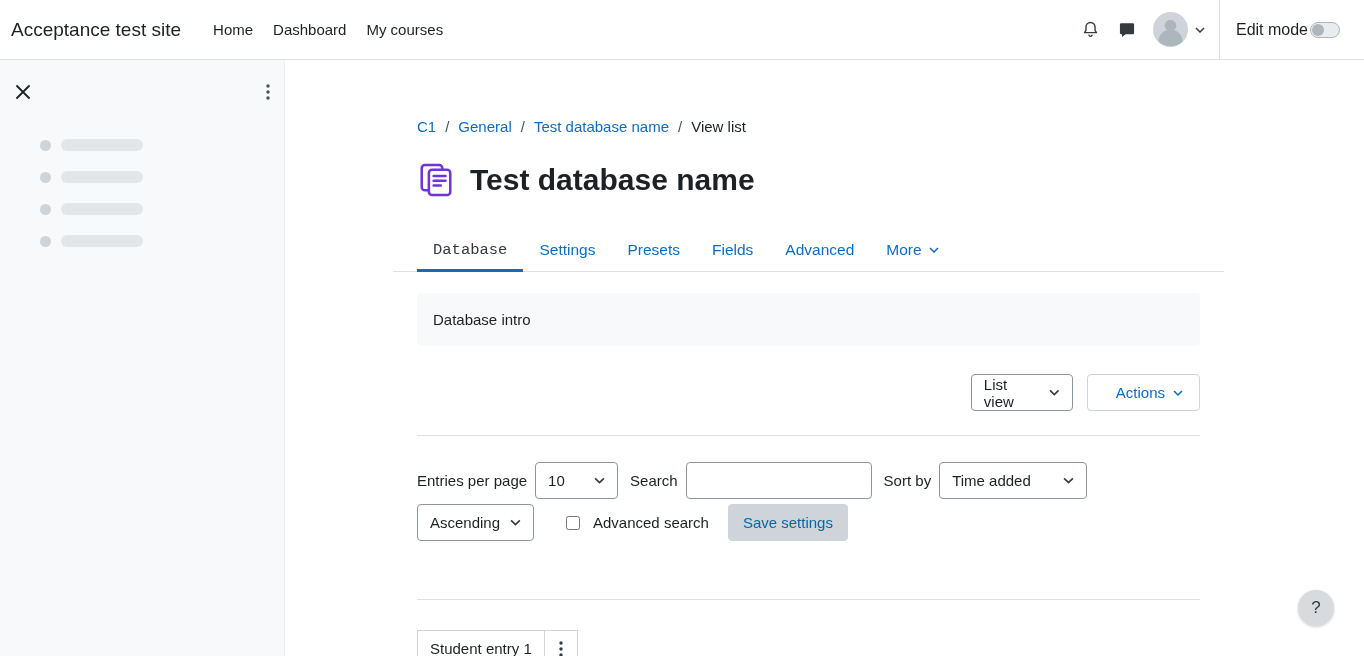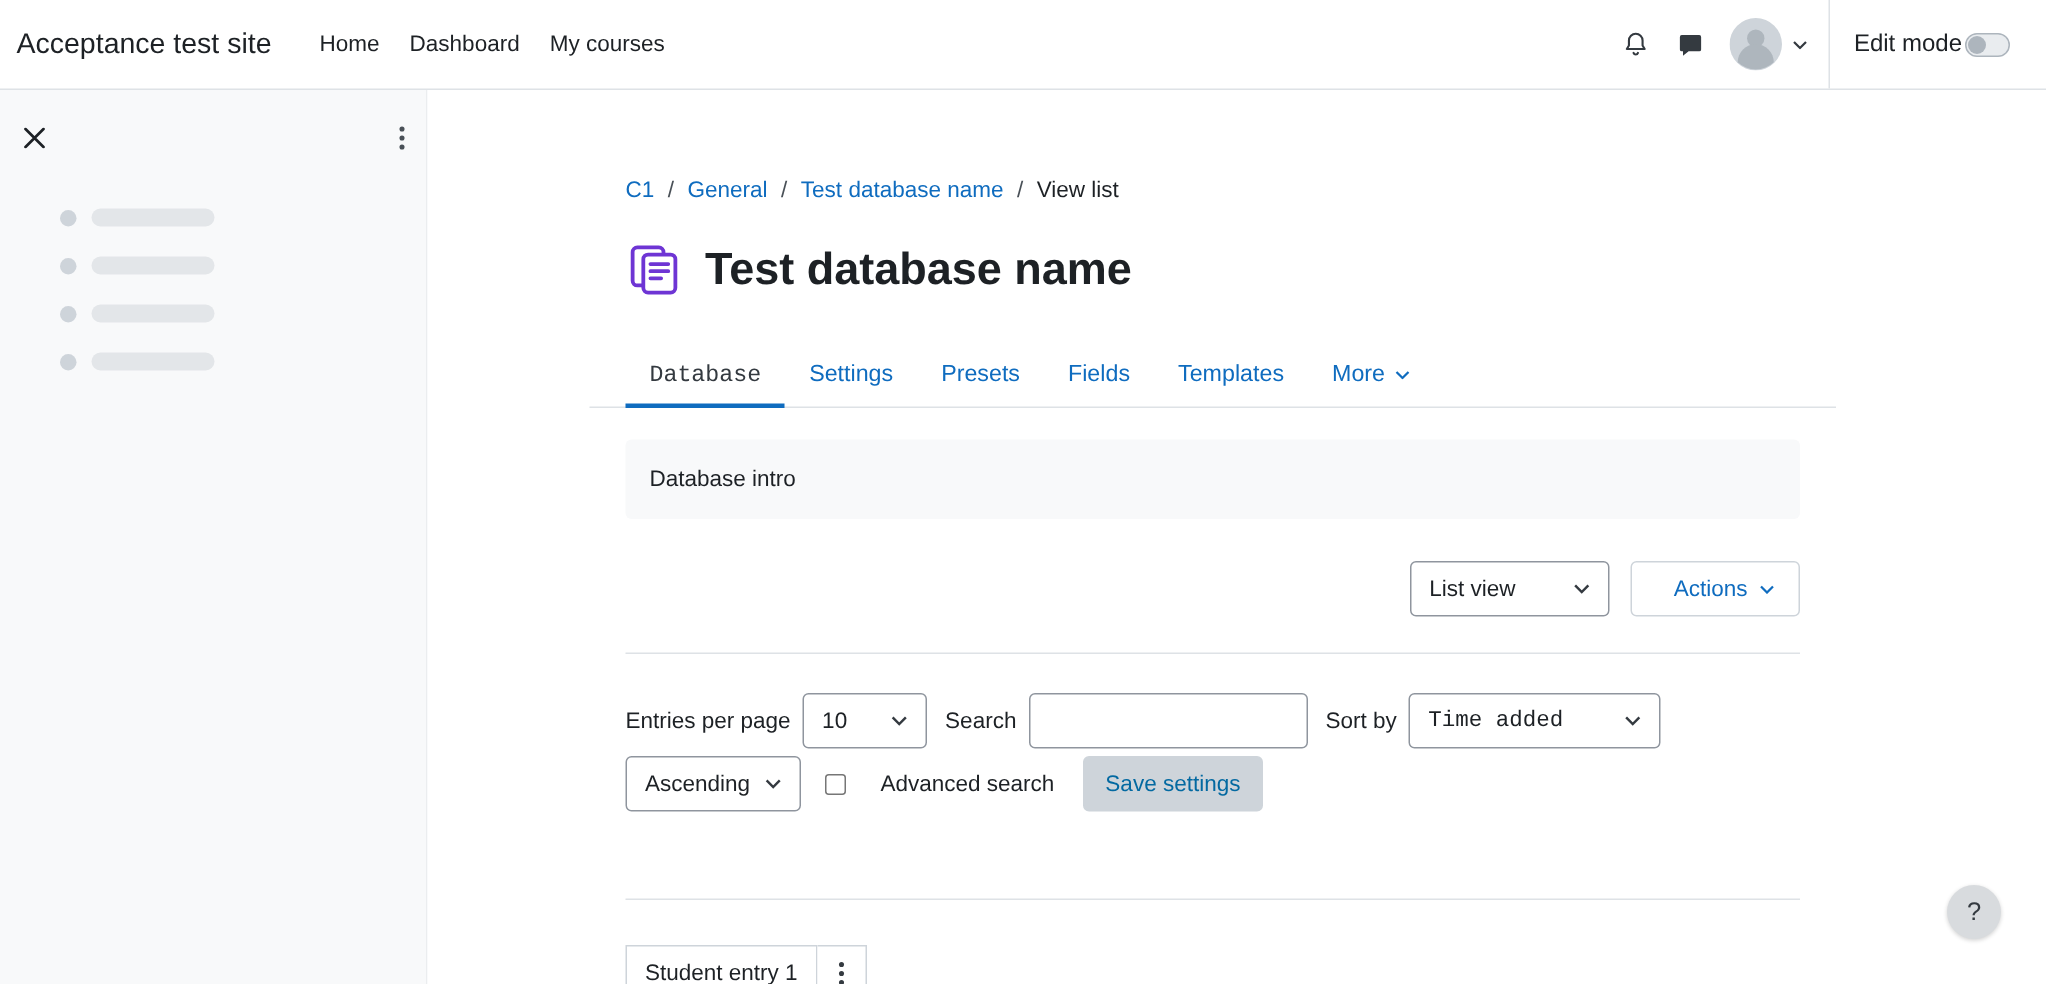--- a/index.html
+++ b/index.html
@@ -45,38 +45,38 @@
 
   .tabs { display:flex; margin:34px -24px 0; padding:0 24px; border-bottom:1px solid #dee2e6; }
   .tab { position:relative; padding:8px 16px 12px; font-size:15.5px; color:#0f6cbf; display:flex; align-items:center; gap:7px; cursor:pointer; background:none; border:0; }
   .tab.active { color:#343a40;font-family:Liberation Mono, monospace; }
   .tab.active::after { content:""; position:absolute; left:0; right:0; bottom:-1px; height:3px; background:#0f6cbf; }
 
   .intro-box { margin-top:21px; background:#f8f9fa; border-radius:4px; padding:18px 16px; font-size:15px; color:#1d2125; }
 
   .view-controls { margin-top:28px; display:flex; justify-content:flex-end; align-items:center; gap:14px; }
   .select { display:inline-flex; align-items:center; justify-content:space-between; gap:10px; height:37px; border:1px solid #8f959e; border-radius:4px; background:#fff; padding:0 12px; font-size:15px; color:#1d2125; cursor:pointer; }
-  .sel-view { width:133px; }
+  .sel-view { width:102px; }
   .sel-perpage { width:83px; }
-  .sel-sort { width:168px;font-family:Liberation Mono, monospace; }
+  .sel-sort { width:148px; }
   .sel-order { width:117px; }
   .btn { display:inline-flex; align-items:center; gap:8px; height:37px; border-radius:4px; font-size:15px; padding:0 16px; cursor:pointer; border:1px solid transparent; background:#fff; }
   .btn-actions { border-color:#ced4da; color:#0f6cbf;padding-left:28px; }
   .btn-secondary { background:#ced4da; border-color:#ced4da; color:#0369a1; padding:0 14px; }
 
   hr.rule { border:0; border-top:1px solid #dee2e6; margin:24px 0 26px; }
   hr.rule2 { border:0; border-top:1px solid #dee2e6; margin:58px 0 30px; }
 
   .filter-row { display:flex; align-items:center; gap:12px; }
   .filter-row + .filter-row { margin-top:5px; }
   .fgroup { display:flex; align-items:center; gap:8px; }
   .flabel { font-size:15px; color:#1d2125; }
   .text-input { width:186px; height:37px; border:1px solid #8f959e; border-radius:4px; padding:0 10px; font-size:15px; font-family:inherit; }
   .checkbox { width:14px; height:14px; cursor:pointer; }
-  .adv-group { gap:23px; margin-left:4px; }
+  .adv-group { gap:13px; margin-left:20px; }
   .save-btn { margin-left:7px; }
 
   .entry-row { display:inline-flex; }
   .entry-cell { border:1px solid #ced4da; padding:9px 12px 12px; font-size:15px; background:#fff; }
   .entry-menu { border:1px solid #ced4da; border-left:0; padding:9px 14px 12px; display:flex; align-items:center; cursor:pointer; background:#fff; }
 
   .help-fab { position:absolute; left:1298px; top:590px; width:36px; height:36px; border-radius:50%; background:#d8dbde; color:#343a40; display:flex; align-items:center; justify-content:center; font-size:17px; border:0; cursor:pointer; box-shadow:0 1px 3px rgba(0,0,0,.18); }
 </style>
 </head>
 <body>
@@ -175,21 +175,21 @@
           <path d="M10.5 9.5h7.5M10.5 12.5h7.5M10.5 15.5h4.5"></path>
         </svg>
         <h1 class="page-title">Test database name</h1>
       </div>
 
       <div class="tabs">
         <button class="tab active">Database</button>
         <button class="tab">Settings</button>
         <button class="tab">Presets</button>
         <button class="tab">Fields</button>
-        <button class="tab">Templates</button>
+        <button class="tab">Advanced</button>
         <button class="tab">
           <span>More</span>
           <svg viewBox="0 0 10 6" width="10" height="6" fill="none" stroke="#0f6cbf" stroke-width="1.5">
               <path d="M1 1l4 4 4-4"></path>
             </svg>
         </button>
       </div>
 
       <div class="intro-box">
         <span>Database intro</span>

